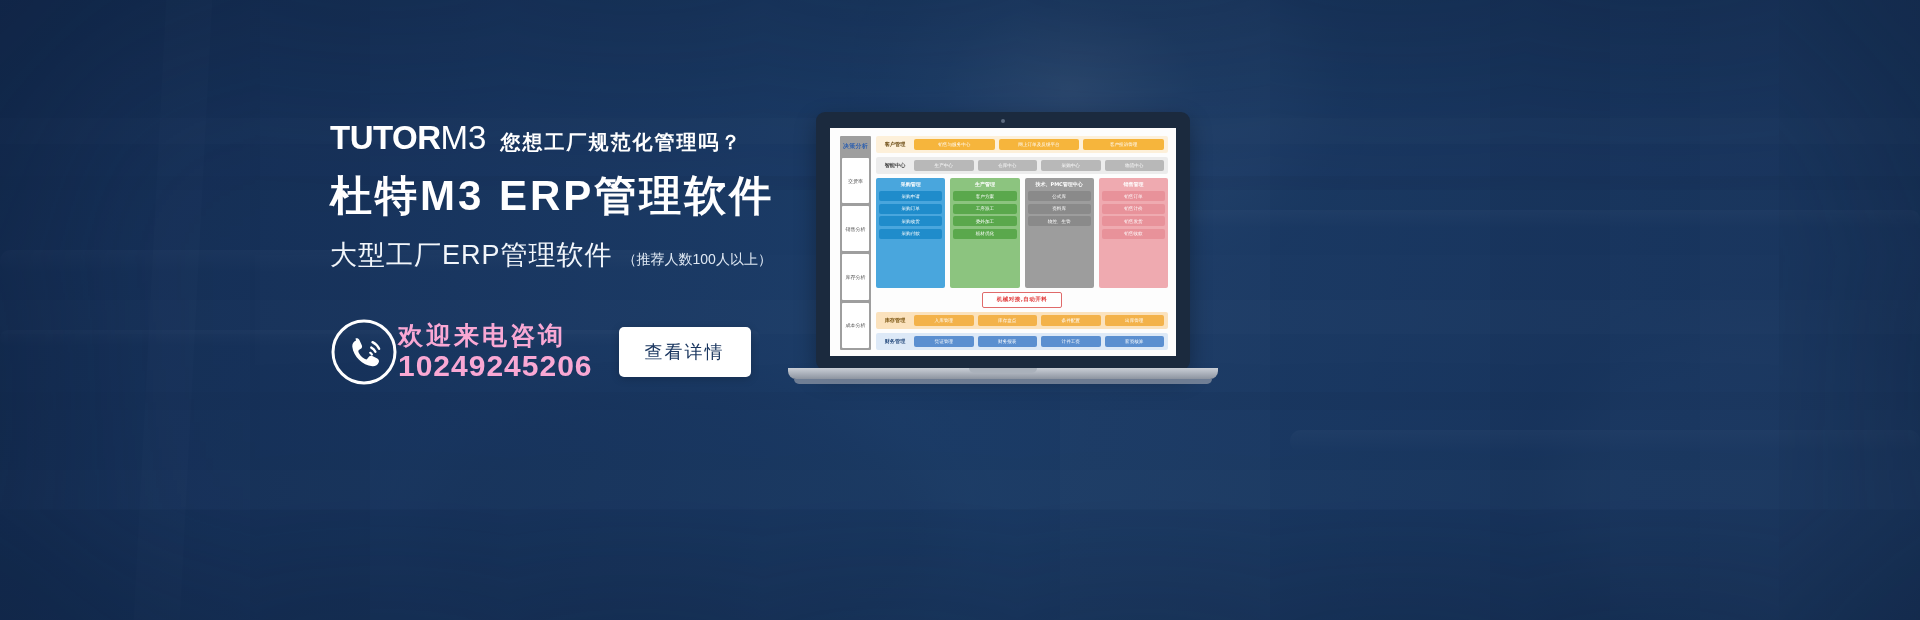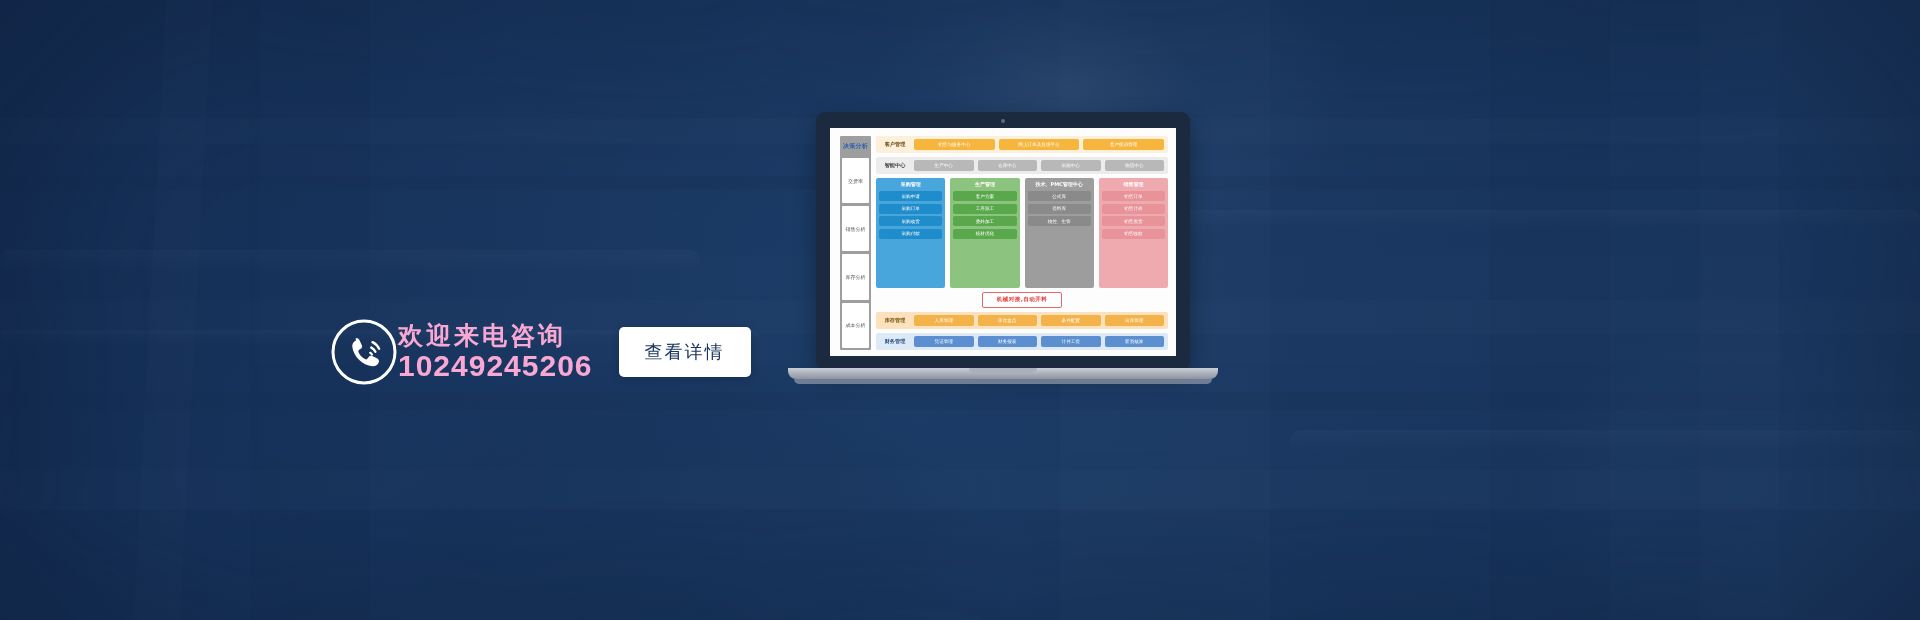--- a/index.html
+++ b/index.html
@@ -128,20 +128,31 @@
     <div class="pipe p3"></div>
     <div class="pipe p4"></div>
     <div class="blob bl1"></div>
     <div class="blob bl2"></div>
     <div class="blob bl3"></div>
     <div class="worker"></div>
     <div class="bg-tint"></div>
     <div class="vignette"></div>
   </div>
 
+  <div class="copy">
+    <div class="row-kicker">
+      <div class="logo"><span>TUTOR</span><span class="m3">M3</span></div>
+      <div class="kicker">您想工厂规范化管理吗？</div>
+    </div>
+    <div class="title">杜特M3 ERP管理软件</div>
+    <div class="subtitle">
+      <span class="sub-main">大型工厂ERP管理软件</span>
+      <span class="sub-note">（推荐人数100人以上）</span>
+    </div>
+  </div>
 
   <div class="contact">
     <span class="phone-icon">
       <svg viewBox="0 0 68 68" width="68" height="68" aria-hidden="true">
         <circle cx="34" cy="34" r="31" fill="none" stroke="#ffffff" stroke-width="3"></circle>
         <path d="M25.5 20.5c1.6-.6 3.2.1 3.9 1.6l2.4 5.1c.6 1.3.2 2.8-1 3.6l-1.9 1.3c-.5.4-.7 1-.5 1.6 1 3 4.2 6.4 7.3 7.6.6.2 1.2 0 1.6-.5l1.4-1.9c.8-1.1 2.3-1.5 3.6-.9l5 2.4c1.5.7 2.1 2.4 1.5 3.9-1 2.6-3.6 4.3-6.4 4-10-1-18.9-9.6-20.1-19.5-.3-2.8 1.2-5.4 3.7-6.4z" fill="#ffffff"></path>
         <path d="M42.5 24.2a14 14 0 0 1 6.6 6.6" fill="none" stroke="#ffffff" stroke-width="2.4" stroke-linecap="round"></path>
         <path d="M41.3 29.6a8.6 8.6 0 0 1 4.1 4.1" fill="none" stroke="#ffffff" stroke-width="2.4" stroke-linecap="round"></path>
         <path d="M40.2 34.8a3.7 3.7 0 0 1 1.7 1.7" fill="none" stroke="#ffffff" stroke-width="2.2" stroke-linecap="round"></path>
       </svg>

